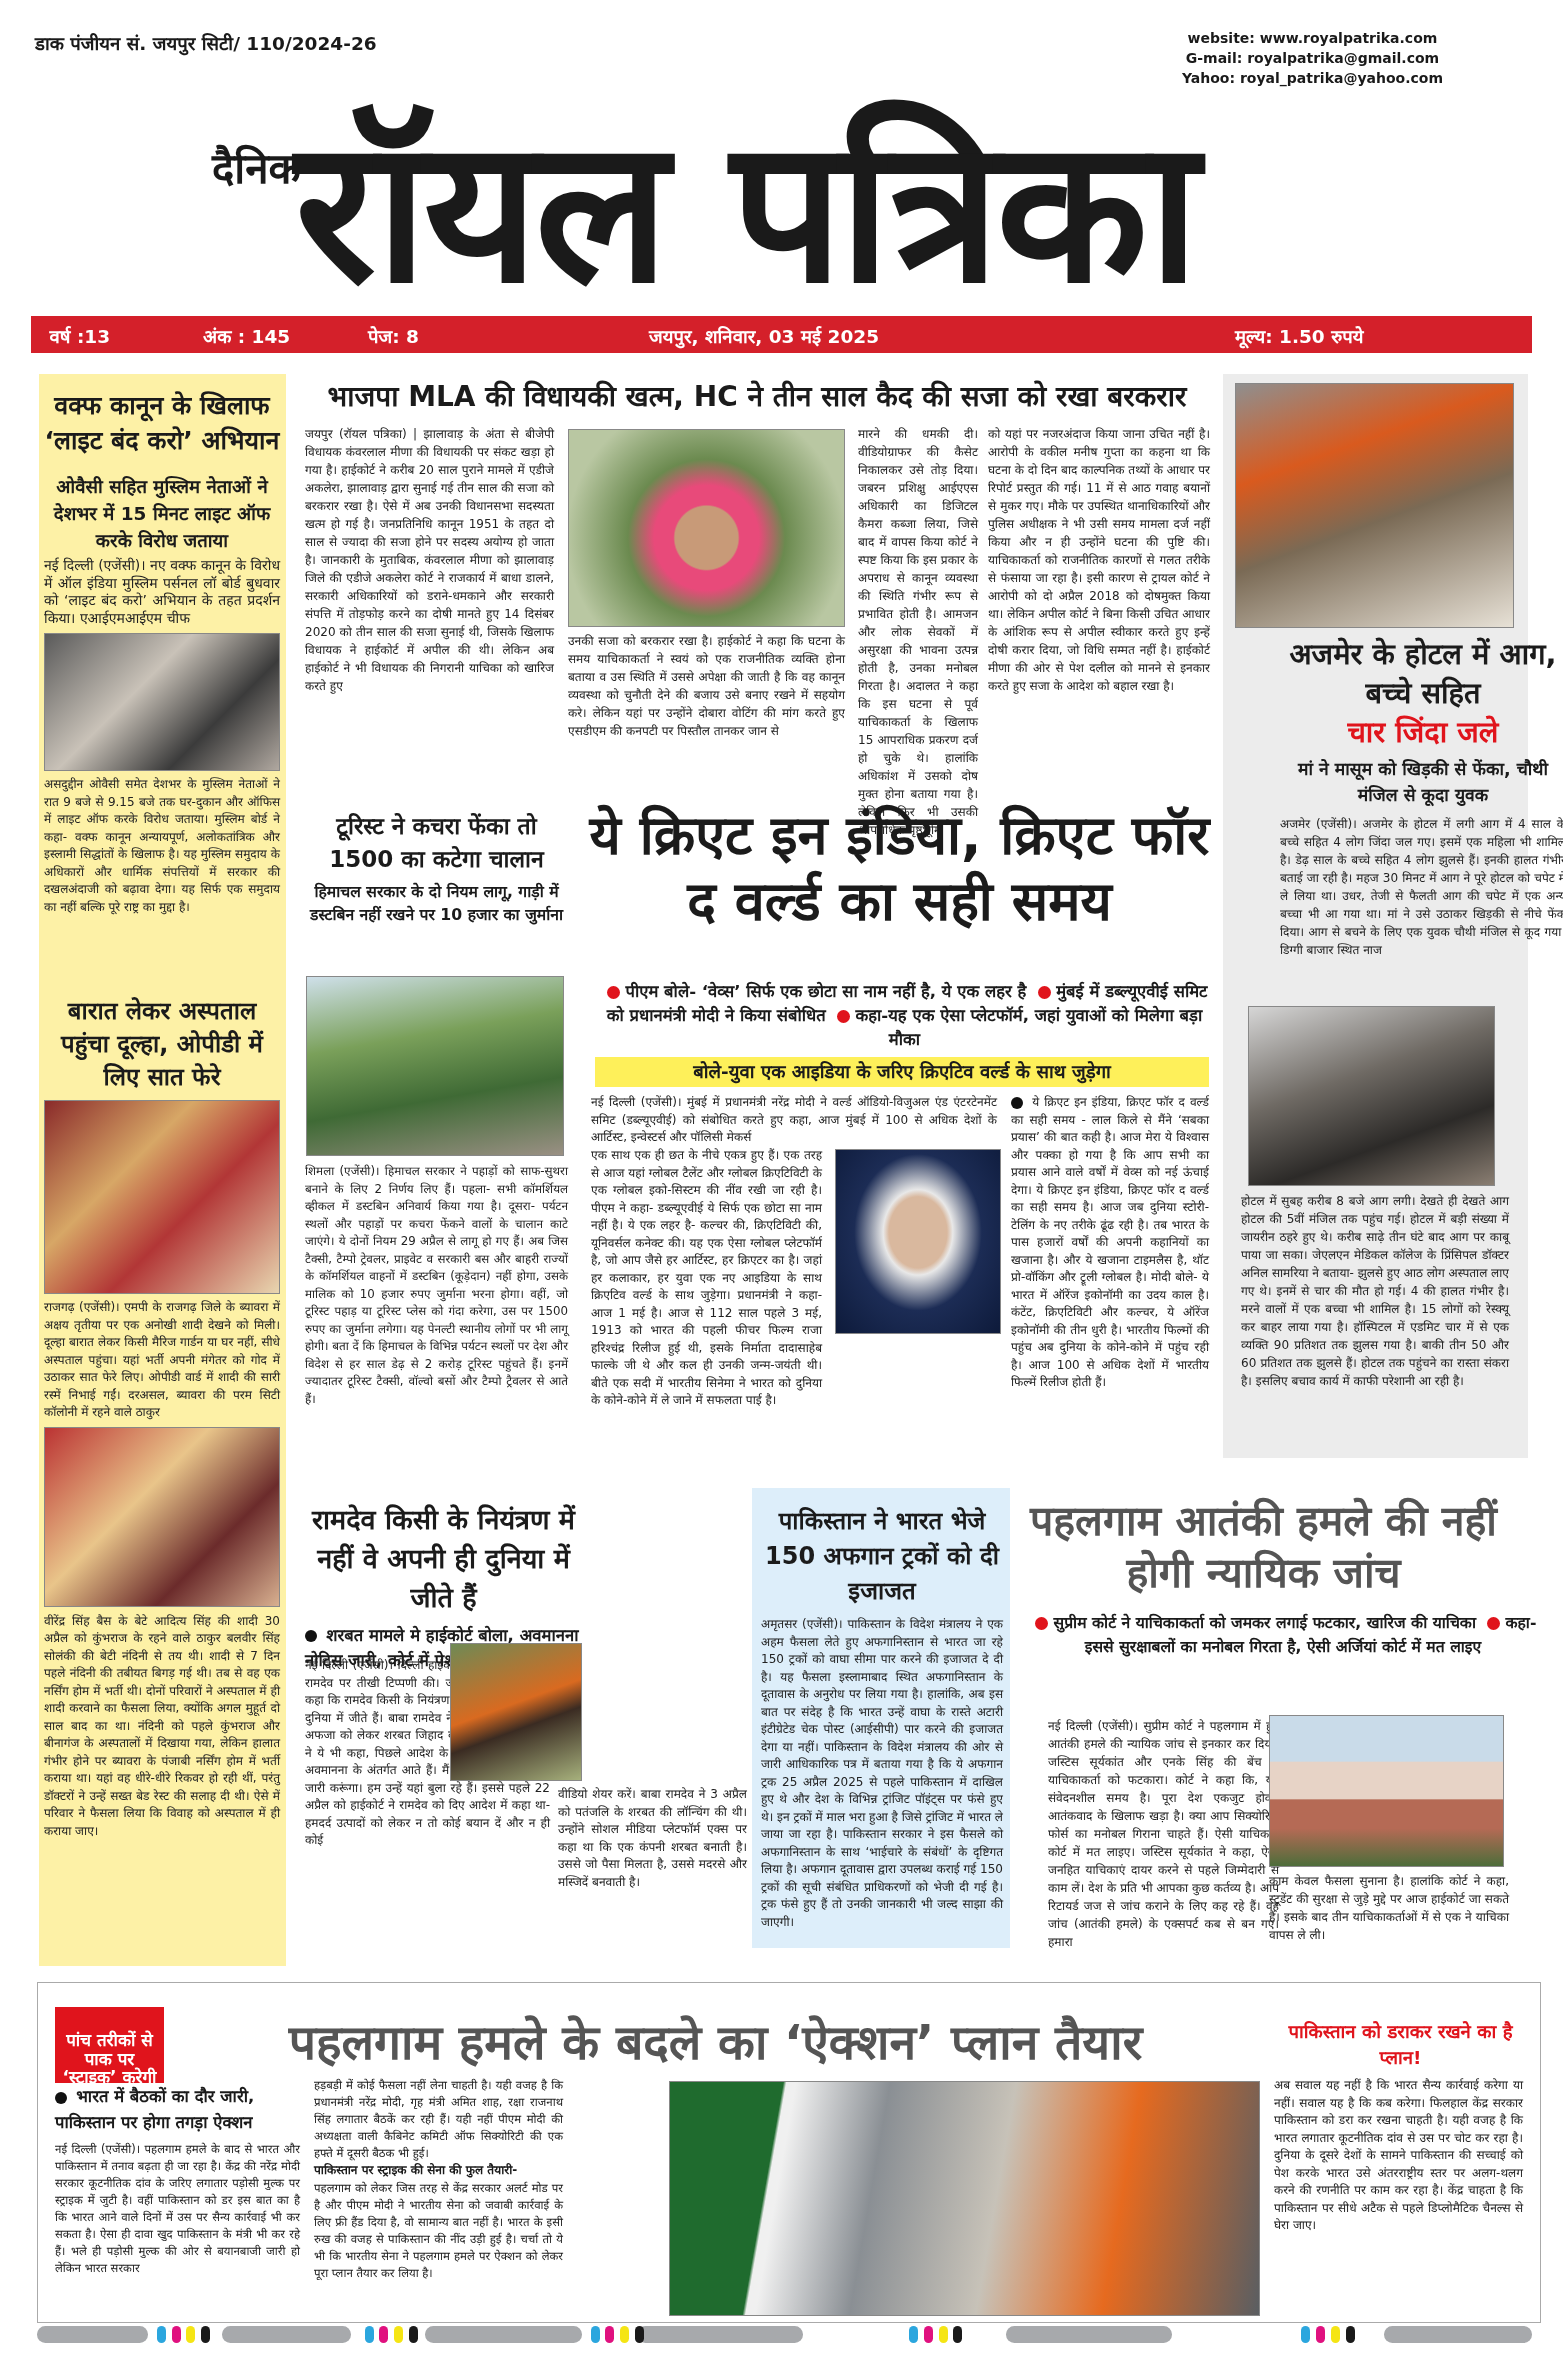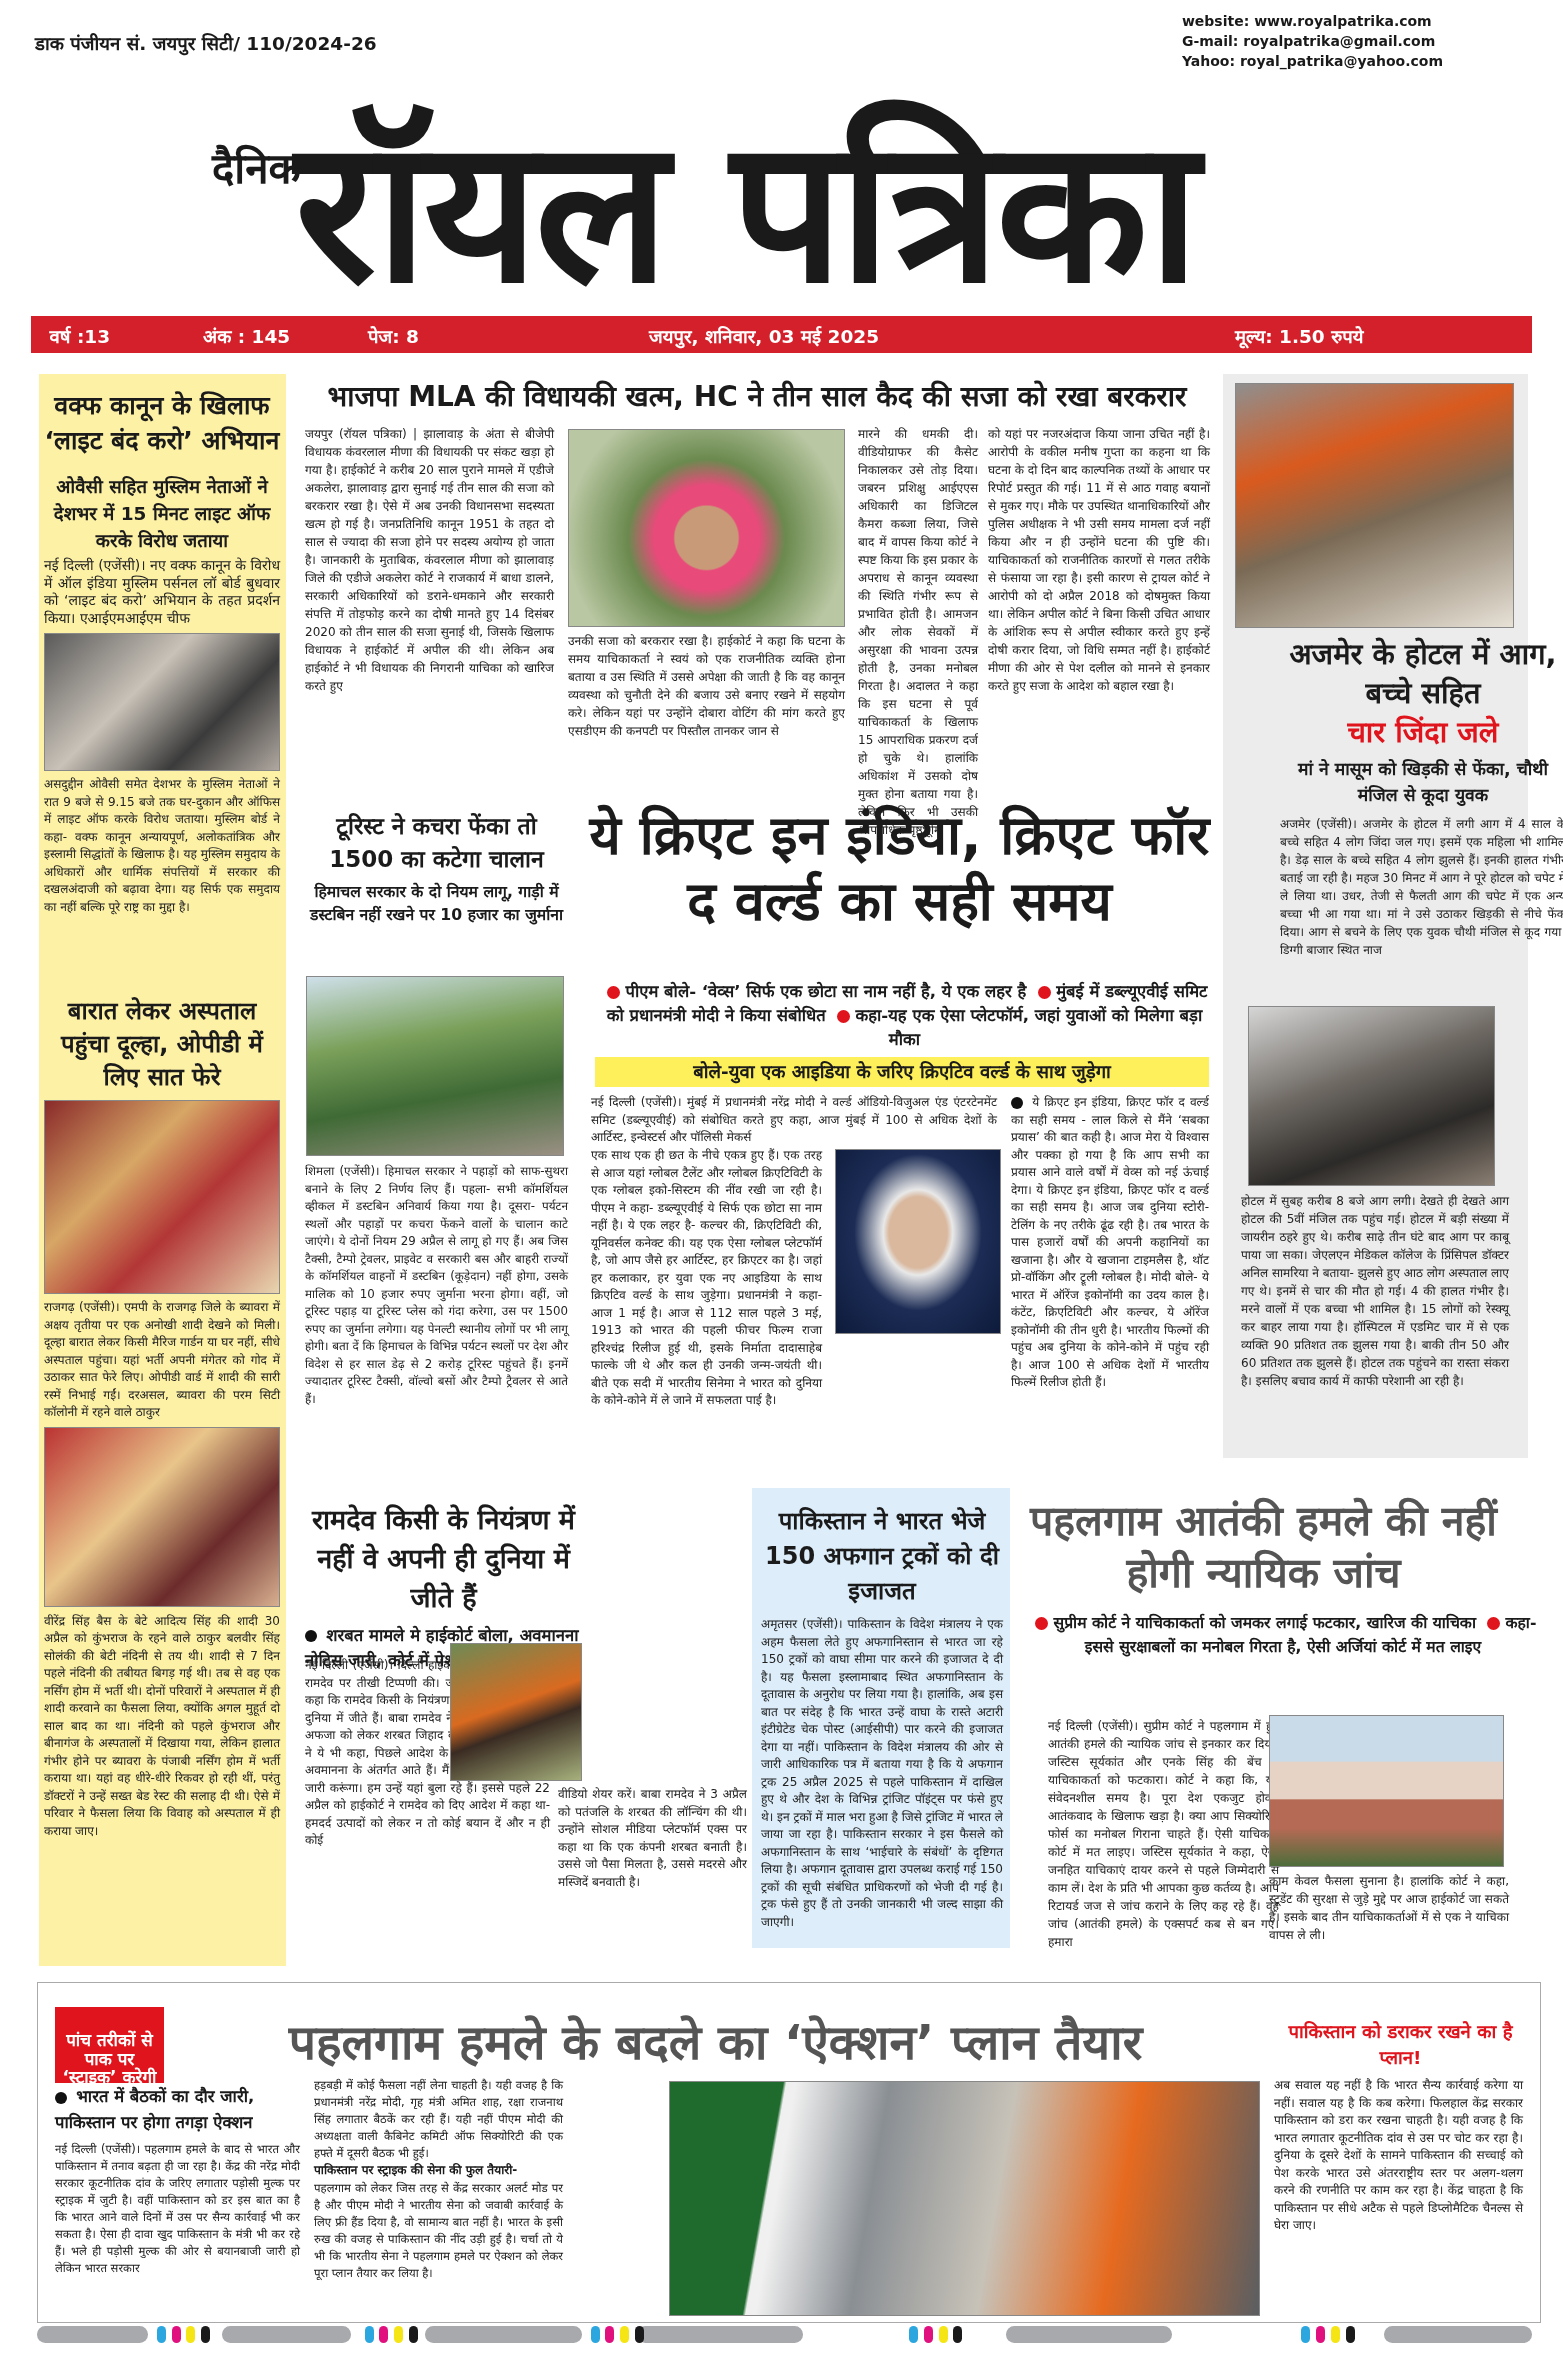--- a/index.html
+++ b/index.html
@@ -1,19 +1,19 @@
 <!DOCTYPE html>
 <html style="font-size:14.8px"><head>
 <meta charset="utf-8">
 <style>
 *{box-sizing:border-box;margin:0;padding:0}
 body{width:1563px;height:2363px;background:#fff;font-family:"DejaVu Sans","Liberation Sans",sans-serif;color:#1a1a1a;position:relative;overflow:hidden}
 .abs{position:absolute}
 .reg{left:35px;top:29.5px;font-size:18.5px;font-weight:bold}
-.contact{right:120px;top:11px;font-size:14px;font-weight:bold;line-height:20px;text-align:left}
+.contact{right:120px;top:28px;font-size:14px;font-weight:bold;line-height:20px;text-align:center}
 .dainik{left:212px;top:138px;font-size:42px;font-weight:bold}
 .mast{left:295px;top:106px;font-size:198px;font-weight:bold;letter-spacing:-3.7px;line-height:212px}
 .redbar{left:31px;top:316px;width:1501px;height:37px;background:#d4202a;color:#fff;font-weight:bold;font-size:18.5px}
 .redbar span{position:absolute;top:6.5px}
 .yellowbox{background:#fdf1a6}
 .graybox{background:#ececec}
 .bluebox{background:#ddeefa}
 .hd{font-weight:bold;color:#1b1b1b;text-align:center}
 .sub{text-align:center;color:#1b1b1b}
 .body{font-size:13.4px;line-height:19.4px;text-align:justify;color:#222}

